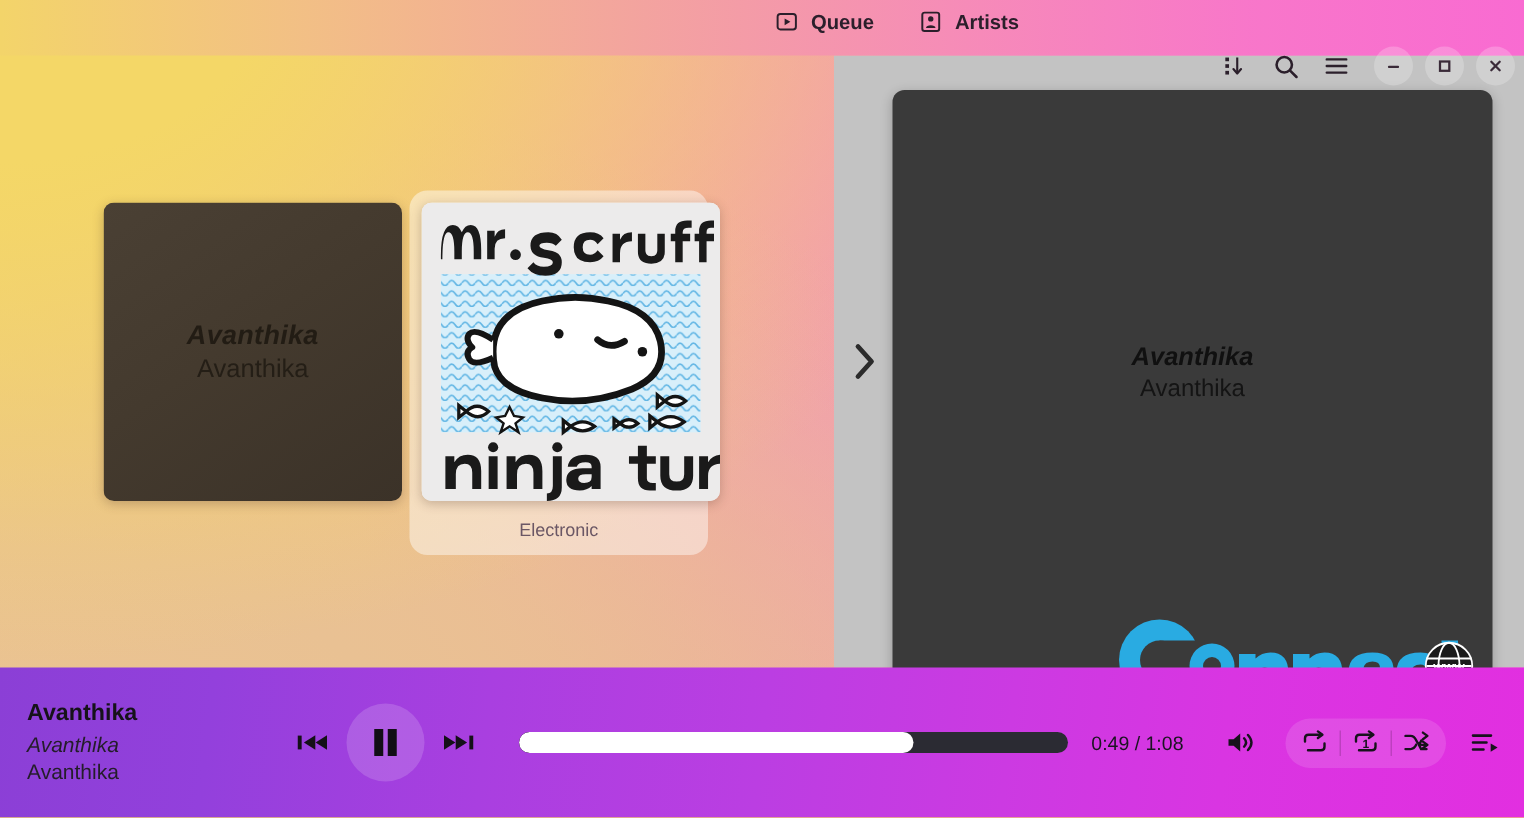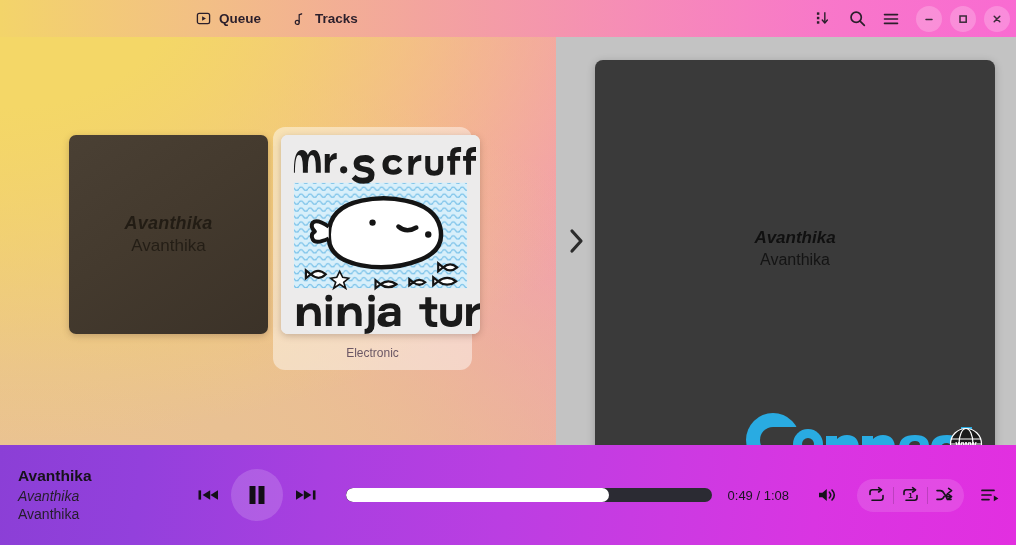--- a/index.html
+++ b/index.html
@@ -25,20 +25,21 @@
     position:absolute; left:0; top:0; width:1016px; height:37px;
     display:flex; align-items:center;
     z-index:20;
     background: linear-gradient(90deg,
        rgba(243,212,106,0.95) 0%,
        rgba(242,190,135,0.95) 20%,
        rgba(243,162,160,0.95) 42%,
        rgba(246,140,183,0.96) 62%,
        rgba(248,118,202,0.97) 82%,
        rgba(249,106,210,0.97) 100%);
+    flex-direction: column;
   }
   .tabs { display:flex; align-items:center; margin-left:180px; gap:0px; }
   .tab {
     display:flex; align-items:center; gap:8px;
     height:29px; padding:0 15px; border-radius:7px;
     color:#2b1f2b; font-size:13.5px; font-weight:bold;
     cursor:pointer; white-space:nowrap;
   }
   .tab.active { background: rgba(255,255,255,0.30); }
   .tab .ticon { display:flex; align-items:center; justify-content:center; width:16px; height:16px; }
@@ -175,30 +176,31 @@
       <span class="ticon">
         <svg width="15" height="15" viewBox="0 0 16 16">
           <rect x="1.5" y="2.5" width="13" height="11" rx="2" fill="none" stroke="#2b1f2b" stroke-width="1.4"></rect>
           <path d="M6.5 5.6 L10.6 8 L6.5 10.4 Z" fill="#2b1f2b"></path>
         </svg>
       </span>
       <span>Queue</span>
     </div>
 
 
+
     <div class="tab">
       <span class="ticon">
         <svg width="15" height="15" viewBox="0 0 16 16">
-          <path d="M7 12.2 L7 3.4 L10.8 2.2 L10.8 3.6 L8.3 4.4 L8.3 12.2 Z" fill="#2b1f2b"></path>
-          <circle cx="5.6" cy="12.2" r="2.1" fill="none" stroke="#2b1f2b" stroke-width="1.3"></circle>
+          <rect x="2" y="1.5" width="12" height="13" rx="1.6" fill="none" stroke="#2b1f2b" stroke-width="1.4"></rect>
+          <circle cx="8" cy="6" r="1.9" fill="#2b1f2b"></circle>
+          <path d="M4.6 12.4 C4.6 9.9 11.4 9.9 11.4 12.4 Z" fill="#2b1f2b"></path>
         </svg>
       </span>
-      <span>Tracks</span>
-    </div>
-
+      <span>Artists</span>
+    </div>
 
   </div>
 
   <div class="hdr-right">
     <div class="hbtn">
       <svg width="17" height="17" viewBox="0 0 18 18">
         <rect x="2" y="2.5" width="2.6" height="2.6" fill="#2b1f2b"></rect>
         <rect x="2" y="7.2" width="2.6" height="2.6" fill="#2b1f2b"></rect>
         <rect x="2" y="11.9" width="2.6" height="2.6" fill="#2b1f2b"></rect>
         <path d="M10.4 2.5 L10.4 13.4" stroke="#2b1f2b" stroke-width="1.5"></path>

